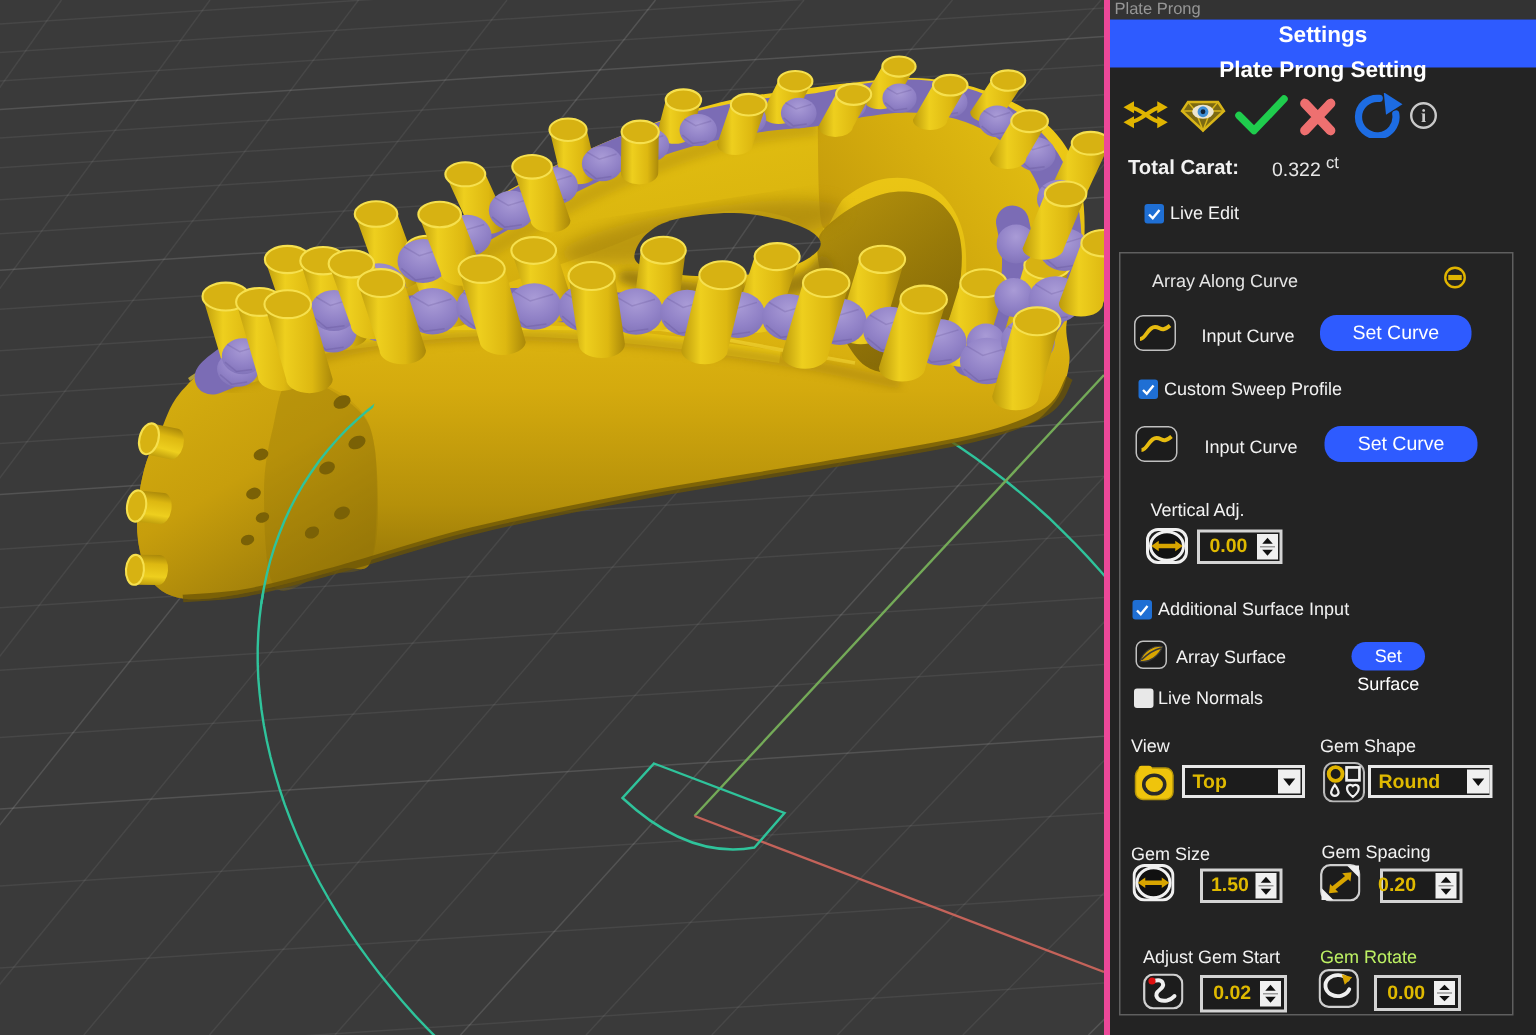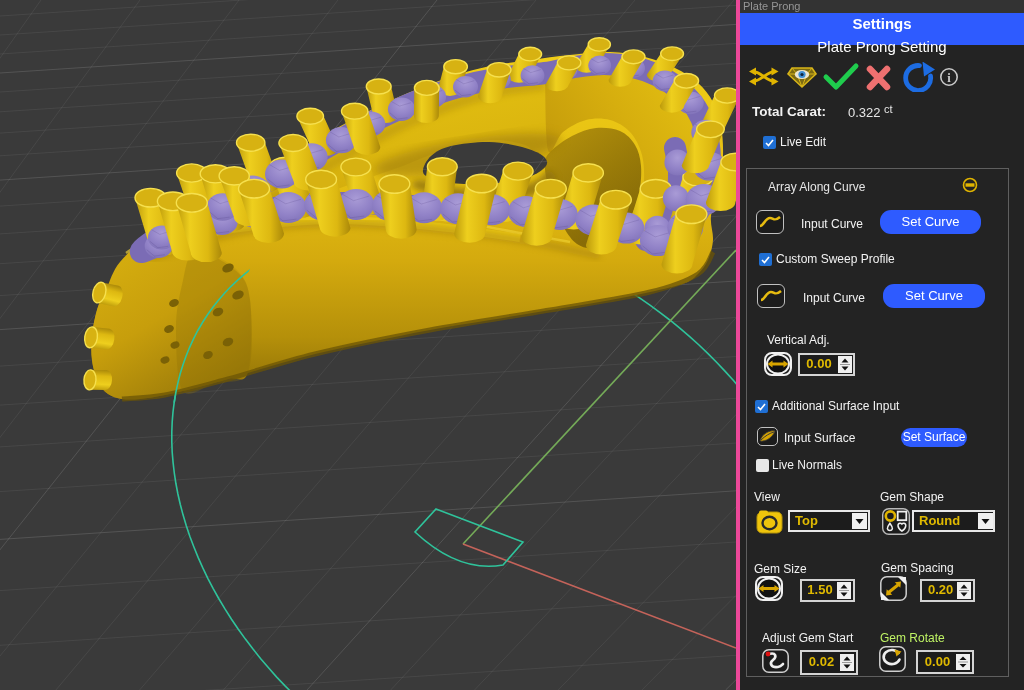--- a/index.html
+++ b/index.html
@@ -313,21 +313,21 @@
         <ellipse cx="105.0" cy="364.0" rx="10.0" ry="6.0" fill="#d7b212" stroke="#f6e04e" stroke-width="1.4"></ellipse>
       </g>
       <clipPath id="tailclip">
         <path d="M150,258 L250,268 L205,405 L140,400 Z"></path>
       </clipPath>
       <path d="M341.7,735.8 L331.8,728.1 L322.0,720.2 L312.5,712.0 L303.2,703.6 L294.1,694.9 L285.3,686.1 L276.7,677.1 L268.5,667.8 L260.5,658.4 L252.8,648.8 L245.4,639.1 L238.3,629.3 L231.5,619.3 L225.1,609.2 L219.0,599.0 L213.2,588.7 L207.8,578.3 L202.8,567.9 L198.1,557.4 L193.8,546.8 L189.8,536.3 L186.3,525.7 L183.1,515.1 L180.3,504.5 L177.9,494.0 L175.9,483.5 L174.3,473.0 L173.1,462.6 L172.2,452.3 L171.8,442.1 L171.8,432.0 L172.2,421.9 L173.0,412.0 L174.2,402.3 L175.8,392.7 L177.8,383.2 L180.1,374.0 L182.9,364.9 L186.1,356.0 L189.6,347.3 L193.5,338.8 L197.8,330.5 L202.5,322.5 L207.5,314.8 L212.9,307.2 L218.6,300.0 L224.7,293.0 L231.1,286.3 L237.9,279.9 L244.9,273.8 L252.3,268.0 L260.0,262.5 L268.0,257.3 L276.2,252.5 L284.8,248.0 L293.6,243.8 L302.6,240.0 L311.9,236.5 L321.4,233.3 L331.2,230.6 L341.1,228.1 L351.3,226.1 L361.6,224.4 L372.1,223.0 L382.7,222.0 L393.5,221.4 L404.5,221.2 L415.5,221.4 L426.7,221.9 L437.9,222.7 L449.2,224.0 L460.6,225.6 L472.0,227.6 L483.5,229.9 L495.0,232.6 L506.5,235.6 L518.0,239.0 L529.4,242.8 L540.9,246.9 L552.2,251.3 L563.6,256.0 L574.8,261.1 L586.0,266.5 L597.0,272.3 L607.9,278.3 L618.8,284.6 L629.4,291.2 L639.9,298.1 L650.3,305.3 L660.4,312.8 L670.4,320.5 L680.1,328.4 L689.7,336.6 L699.0,345.0 L708.0,353.7 L716.8,362.5 L725.4,371.6 L733.7,380.8 L741.7,390.2 L749.4,399.8 L756.8,409.5 L763.8,419.4 L770.6,429.3 L777.0,439.4 L783.1,449.6 L788.9,459.9 L794.3,470.3 L799.4,480.8 L804.0,491.3 L808.4,501.8 L812.3,512.4 L815.9,522.9 L819.0,533.5 L821.8,544.1 L824.2,554.6 L826.2,565.1 L827.9,575.6 L829.1,586.0 L829.9,596.3 L830.3,606.5 L830.3,616.7 L829.9,626.7 L829.1,636.6 L827.9,646.3 L826.4,655.9 L824.4,665.4 L822.0,674.7 L819.2,683.8 L816.1,692.7 L812.5,701.4 L808.6,709.8 L804.3,718.1 L799.6,726.1 L794.6,733.9 L789.2,741.4 L783.5,748.6 L777.4,755.6 L771.0,762.3 L764.2,768.7 L757.2,774.8 L749.8,780.6 L742.1,786.1 L734.1,791.3 L725.9,796.1 L717.4,800.6 L708.6,804.8 L699.5,808.7 L690.2,812.1 L680.7,815.3 L670.9,818.1 L661.0,820.5 L650.9,822.6 L640.5,824.3 L630.0,825.6 L619.4,826.6 L608.6,827.2 L597.7,827.4 L586.6,827.3 L575.5,826.8 L564.2,825.9 L552.9,824.6 L541.5,823.0 L530.1,821.1 L518.6,818.7 L507.1,816.0 L495.7,813.0 L484.2,809.6 L472.7,805.9 L461.3,801.8 L449.9,797.3 L438.6,792.6 L427.3,787.5 L416.2,782.1 L405.1,776.4 L394.2,770.3 L383.4,764.0 L372.7,757.4 L362.2,750.5 L351.9,743.3 L341.7,735.8 Z" fill="none" stroke="#2fc39b" stroke-width="1.6" clip-path="url(#tailclip)"></path>
     </svg></div>
 <div id="panel" style="position:absolute;left:736px;top:0;width:288px;height:690px;background:#232323;border-left:4px solid #ec4899">
  <div style="position:absolute;left:0;top:0;width:288px;height:13px;background:#333333;color:#969696;font-size:11px;line-height:13px;padding-left:3px">Plate Prong</div>
  <div style="position:absolute;left:0;top:13px;width:284px;height:32px;background:#2e5bff;color:#fff;font-size:15px;font-weight:bold;text-align:center;line-height:22px">Settings</div>
- <div style="position:absolute;left:0;top:38px;width:284px;height:18px;color:#fff;font-size:15px;font-weight:normal;text-align:center">Plate Prong Setting</div>
+ <div style="position:absolute;left:0;top:38px;width:284px;height:18px;color:#fff;font-size:15px;font-weight:bold;text-align:center">Plate Prong Setting</div>
 
  <svg style="position:absolute;left:8px;top:62px" width="220" height="30" viewBox="0 0 220 30">
 
   <g stroke="#e0b400" stroke-width="2.8" fill="none">
    <path d="M5,9.5 C13,10 19,19 26,19.5"></path>
    <path d="M5,19.5 C13,19 19,10 26,9.5"></path>
   </g>
   <g fill="#e0b400">
    <path d="M8,5.5 L1,9.5 L8,13.5 Z"></path>
    <path d="M8,15.5 L1,19.5 L8,23.5 Z"></path>
@@ -416,22 +416,22 @@
  <svg style="position:absolute;left:15px;top:400px" width="13" height="13">
       <path d="M3,7 L5.5,9.5 L10,4" stroke="#fff" stroke-width="1.6" fill="none"></path>
     </svg>
  <div style="position:absolute;left:32px;top:399px;color:#f2f2f2;font-size:12px">Additional Surface Input</div>
 
  <div style="position:absolute;left:17px;top:427px;width:21px;height:19px;background:#1c1c1c;border:1.5px solid #c0c0c0;border-radius:5px"></div>
  <svg style="position:absolute;left:17px;top:427px" width="21" height="19" viewBox="0 0 21 19">
       <path d="M3,14 C5,7 12,3 18,4 C16,10 9,15 3,14 Z" fill="#d8a500" stroke="#3a3a3a" stroke-width="0.8"></path>
       <path d="M4,13 C8,9 13,6 17,5" stroke="#3a3a3a" stroke-width="1" fill="none"></path>
     </svg>
- <div style="position:absolute;left:44px;top:431px;color:#f2f2f2;font-size:12px">Input Surface</div>
- <div style="position:absolute;left:161px;top:428px;width:66px;height:19px;background:#2e5bff;border-radius:9.5px;color:#fff;font-size:12px;text-align:center;line-height:19px">Set Surface</div>
+ <div style="position:absolute;left:44px;top:431px;color:#f2f2f2;font-size:12px">Array Surface</div>
+ <div style="position:absolute;left:161px;top:428px;width:49px;height:19px;background:#2e5bff;border-radius:9.5px;color:#fff;font-size:12px;text-align:center;line-height:19px">Set Surface</div>
 
  <div style="position:absolute;left:16px;top:459px;width:13px;height:13px;background:#e8e8e8;border-radius:2px"></div>
  <div style="position:absolute;left:32px;top:458px;color:#f2f2f2;font-size:12px">Live Normals</div>
 
  <div style="position:absolute;left:14px;top:490px;color:#f2f2f2;font-size:12px">View</div>
  <div style="position:absolute;left:140px;top:490px;color:#f2f2f2;font-size:12px">Gem Shape</div>
 
  <svg style="position:absolute;left:16px;top:509px" width="27" height="26" viewBox="0 0 27 26">
   <rect x="1" y="3" width="25" height="21" rx="5" fill="#efc40c" stroke="#b5950a" stroke-width="1"></rect>
   <rect x="3" y="1.5" width="9" height="5" rx="2" fill="#efc40c"></rect>
@@ -480,21 +480,21 @@
 
  <svg style="position:absolute;left:140px;top:576px" width="27" height="25" viewBox="0 0 27 25">
   <rect x="0.8" y="0.8" width="25.4" height="23.4" rx="6" fill="#1c1c1c" stroke="#cfcfcf" stroke-width="1.5"></rect>
   <path d="M18,1 L26,1 L26,9 Z" fill="#efefef"></path>
   <path d="M1,16 L1,24 L9,24 Z" fill="#efefef"></path>
   <path d="M8.5,16.5 L18.5,8.5" stroke="#d8a500" stroke-width="3"></path>
   <path d="M14.8,6.2 L21,5.5 L20.3,11.7 Z" fill="#d8a500"></path>
   <path d="M12.2,18.8 L6,19.5 L6.7,13.3 Z" fill="#d8a500"></path>
  </svg>
  <div style="position:absolute;left:180px;top:579px;width:55px;height:23px;background:#1c1c1c;border:2px solid #d4d4d4"></div>
- <div style="position:absolute;left:188px;top:582px;width:32px;color:#dfb900;font-size:13px;font-weight:bold;text-align:left">0.20</div>
+ <div style="position:absolute;left:172px;top:582px;width:32px;color:#dfb900;font-size:13px;font-weight:bold;text-align:right">0.20</div>
  <div style="position:absolute;left:217px;top:582px;width:14px;height:17px;background:#f0f0f0"></div>
  <svg style="position:absolute;left:217px;top:582px" width="14" height="17">
       <path d="M7,2.5 L10.5,6.5 L3.5,6.5 Z" fill="#111"></path>
       <path d="M7,14.5 L10.5,10.5 L3.5,10.5 Z" fill="#111"></path>
       <line x1="2" y1="8.5" x2="12" y2="8.5" stroke="#999" stroke-width="1"></line>
     </svg>
 
  <div style="position:absolute;left:22px;top:631px;color:#f2f2f2;font-size:12px">Adjust Gem Start</div>
  <div style="position:absolute;left:140px;top:631px;color:#bef264;font-size:12px">Gem Rotate</div>
 

